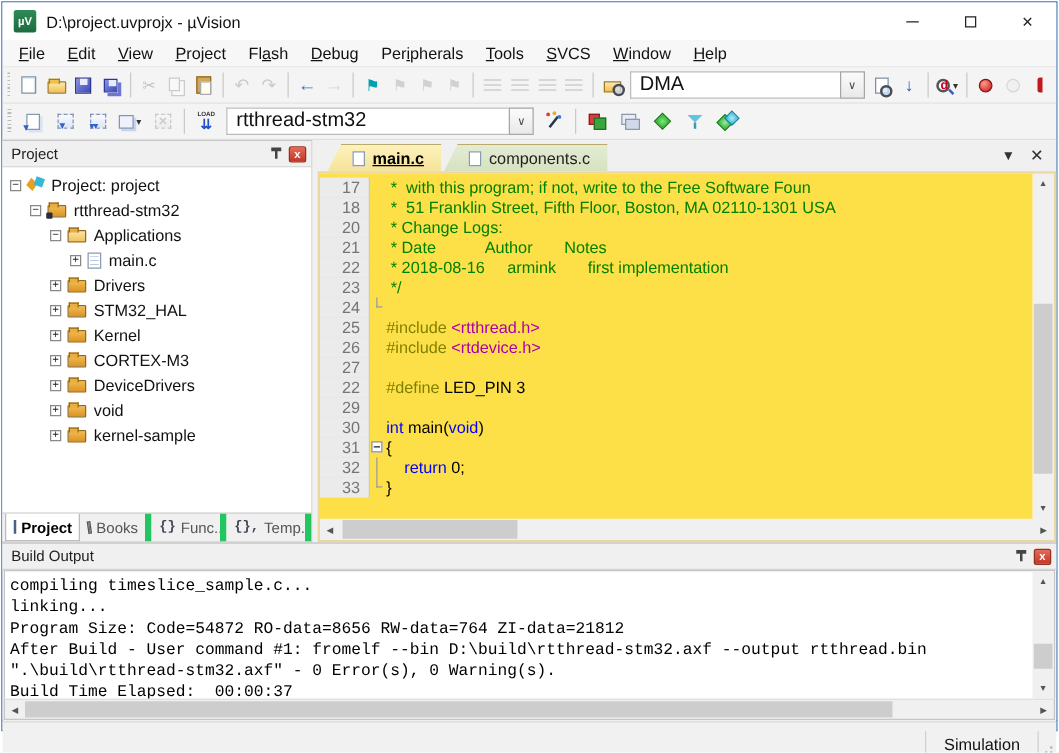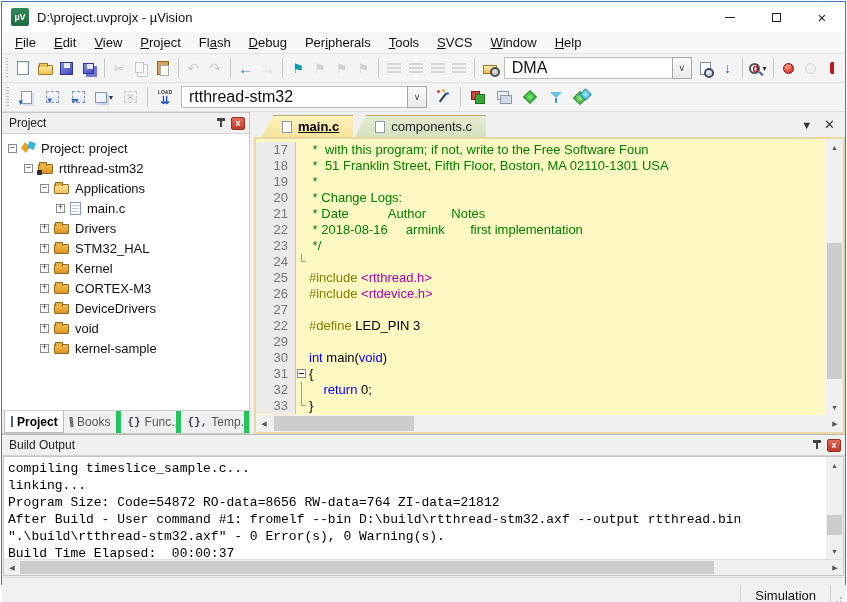--- a/index.html
+++ b/index.html
@@ -125,21 +125,21 @@
   .editor{flex:1;display:flex;flex-direction:column;min-width:0}
   .etabbar{height:25px;background:#f0f0f0;display:flex;align-items:flex-end;padding-left:8px;flex:0 0 auto}
   .etab{height:22px;display:flex;align-items:center;gap:6px;padding:0 14px 0 20px;font-size:13px;clip-path:polygon(11px 0,100% 0,100% 100%,0 100%);border-top:1px solid #b9ab6e;margin-right:2px}
   .etab .tabpage{width:10px;height:12px;background:#fff;border:1px solid #8a9ab0;flex:0 0 auto}
   .etab.active{background:linear-gradient(#fdf2bc,#f6e39a);font-weight:bold}
   .etab.active .lbl{text-decoration:underline}
   .etab.inactive{background:linear-gradient(#e4ecd4,#d5e2bf);color:#222}
   .etab-ctrl{margin-left:auto;display:flex;align-items:center;gap:12px;padding:0 10px;color:#333;font-size:11px;height:100%}
   .edoc{flex:1;border:2px solid #e9d8a2;border-top:2px solid #e9d8a2;display:flex;flex-direction:column;background:#fff;min-height:0}
   .ed-row{flex:1;display:flex;min-height:0}
-  .code-area{flex:1;overflow:hidden;position:relative;background:#fef9c3;padding-top:3px}
+  .code-area{flex:1;overflow:hidden;position:relative;background:#fde047;padding-top:3px}
   .code-line{display:flex;height:16px;font-family:"Liberation Mono",monospace;font-size:13px;line-height:16px;white-space:pre}
   .lnum{width:40px;background:#ebebeb;color:#757575;text-align:right;padding-right:7px;flex:0 0 auto;border-right:1px solid #c9c9c9}
   .fold{width:13px;flex:0 0 auto;position:relative}
   .fold .f-line{position:absolute;left:5px;top:0;width:1px;height:16px;background:#9a9a9a}
   .fold .f-end{position:absolute;left:5px;top:0;width:5px;height:8px;border-left:1px solid #9a9a9a;border-bottom:1px solid #9a9a9a}
   .fold .f-box{position:absolute;left:1px;top:3px;width:9px;height:9px;border:1px solid #8a8a8a;background:#fff}
   .fold .f-box:before{content:"";position:absolute;left:1px;top:3px;width:5px;height:1px;background:#222}
   .seg-com{color:#008000}.seg-pre{color:#808000}.seg-str{color:#aa00aa}.seg-kw{color:#0000ff}.seg-plain{color:#000}.seg-num{color:#000}
   
   .vscroll{width:17px;background:#f0f0f0;display:flex;flex-direction:column;flex:0 0 auto}
@@ -444,21 +444,20 @@
         <span class="etab-ctrl">
           <span>▼</span>
           <span style="font-size:13px">✕</span>
         </span>
       </div>
       <div class="edoc">
         <div class="ed-row">
           <div class="code-area" id="code">
               <div class="code-line"><span class="lnum">17</span><span class="fold"></span><span class="seg-com"> *  with this program; if not, write to the Free Software Foun</span></div>
               <div class="code-line"><span class="lnum">18</span><span class="fold"></span><span class="seg-com"> *  51 Franklin Street, Fifth Floor, Boston, MA 02110-1301 USA</span></div>
-              <div class="code-line"><span class="lnum">19</span><span class="fold"></span><span class="seg-com"> *</span></div>
               <div class="code-line"><span class="lnum">20</span><span class="fold"></span><span class="seg-com"> * Change Logs:</span></div>
               <div class="code-line"><span class="lnum">21</span><span class="fold"></span><span class="seg-com"> * Date           Author       Notes</span></div>
               <div class="code-line"><span class="lnum">22</span><span class="fold"></span><span class="seg-com"> * 2018-08-16     armink       first implementation</span></div>
               <div class="code-line"><span class="lnum">23</span><span class="fold"></span><span class="seg-com"> */</span></div>
               <div class="code-line"><span class="lnum">24</span><span class="fold"><span class="f-end"></span></span></div>
               <div class="code-line"><span class="lnum">25</span><span class="fold"></span><span class="seg-pre">#include</span><span class="seg-plain"> </span><span class="seg-str">&lt;rtthread.h&gt;</span></div>
               <div class="code-line"><span class="lnum">26</span><span class="fold"></span><span class="seg-pre">#include</span><span class="seg-plain"> </span><span class="seg-str">&lt;rtdevice.h&gt;</span></div>
               <div class="code-line"><span class="lnum">27</span><span class="fold"></span></div>
               <div class="code-line"><span class="lnum">22</span><span class="fold"></span><span class="seg-pre">#define</span><span class="seg-plain"> LED_PIN </span><span class="seg-num">3</span></div>
               <div class="code-line"><span class="lnum">29</span><span class="fold"></span></div>

